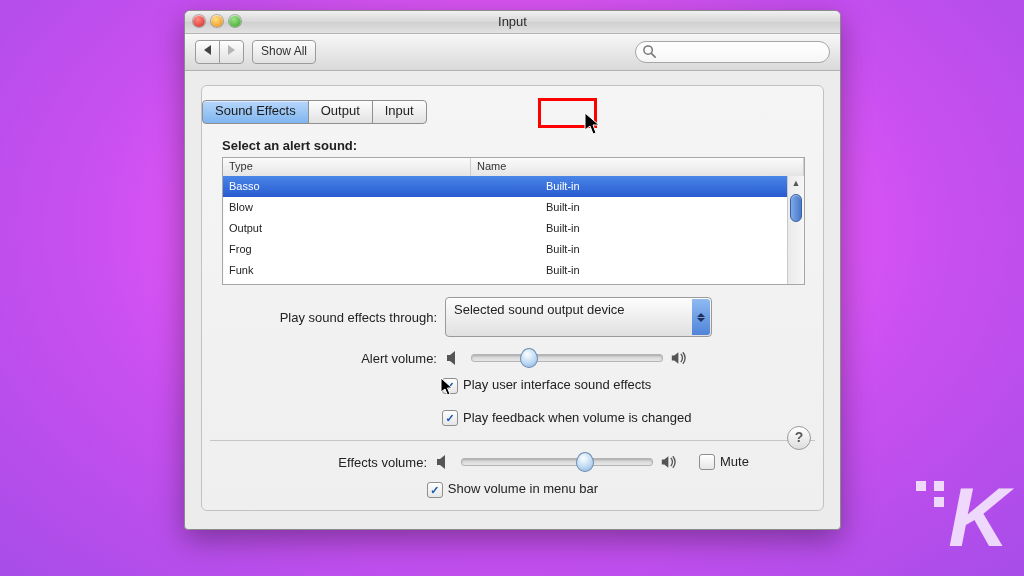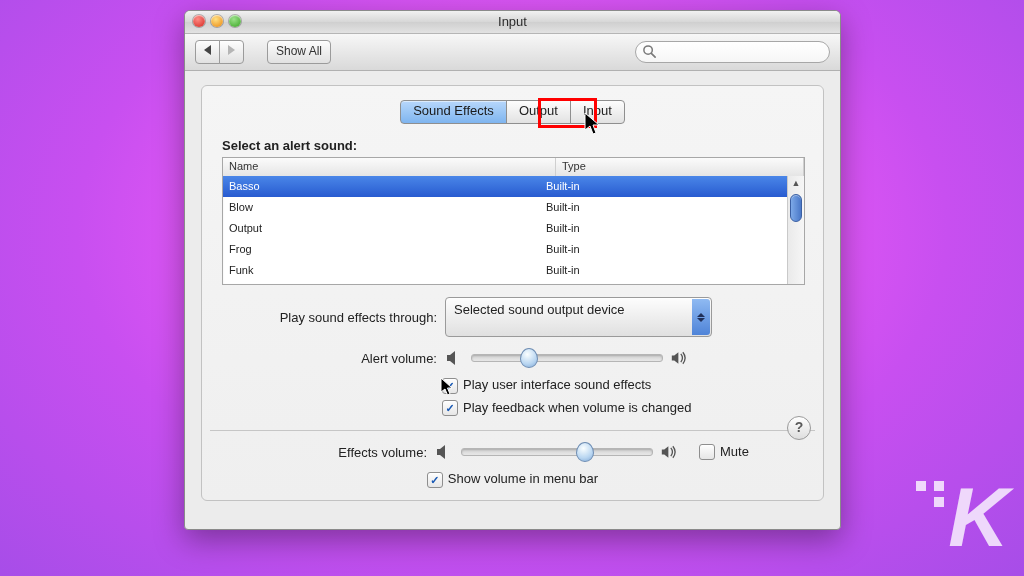--- a/index.html
+++ b/index.html
@@ -4,35 +4,35 @@
 <style>
 html,body{margin:0;padding:0;width:1024px;height:576px;overflow:hidden;font-family:"Lucida Grande","Helvetica Neue",Arial,sans-serif;font-size:13px;color:#222}
 .bg{width:1024px;height:576px;background:radial-gradient(ellipse at 50% 40%,#ff71f9 0%,#e558f5 35%,#c84ff0 60%,#a74de8 100%);position:relative}
 .window{position:absolute;left:184px;top:10px;width:655px;height:518px;background:#ececec;border:1px solid #8a8a8a;border-radius:6px 6px 4px 4px;box-shadow:0 10px 30px rgba(0,0,0,.35);overflow:hidden}
 .titlebar{height:22px;background:linear-gradient(#f1f1f1,#d7d7d7 49%,#cfcfcf 50%,#e2e2e2);border-bottom:1px solid #b5b5b5;text-align:center;line-height:22px;font-size:13px;color:#2d2d2d;position:relative}
 .traffic{position:absolute;left:8px;top:4px;display:flex;gap:6px}
 .tl{width:12px;height:12px;border-radius:50%;box-shadow:inset 0 1px 1px rgba(255,255,255,.6),0 0 0 1px rgba(0,0,0,.25)}
 .tl.close{background:radial-gradient(circle at 40% 35%,#ff8b84,#e0443e 70%)}
 .tl.min{background:radial-gradient(circle at 40% 35%,#ffe082,#f0a030 70%)}
 .tl.zoom{background:radial-gradient(circle at 40% 35%,#9be28a,#55b640 70%)}
-.toolbar{height:36px;background:linear-gradient(#f7f7f7,#d9d9d9);border-bottom:1px solid #b0b0b0;display:flex;align-items:center;padding:0 10px;gap:23px;position:relative}
+.toolbar{height:36px;background:linear-gradient(#f7f7f7,#d9d9d9);border-bottom:1px solid #b0b0b0;display:flex;align-items:center;padding:0 10px;gap:8px;position:relative}
 .segbtn{display:flex}
 .btn{height:22px;padding:0 8px;background:linear-gradient(#fdfdfd,#e1e1e1);border:1px solid #9b9b9b;border-radius:4px;font-size:12px;line-height:20px;color:#333;box-shadow:0 1px 0 rgba(255,255,255,.6) inset}
 .segbtn .btn{border-radius:0}
 .segbtn .btn:first-child{border-radius:4px 0 0 4px}
 .segbtn .btn:last-child{border-radius:0 4px 4px 0;margin-left:-1px}
 .btn .tri{display:inline-block;width:0;height:0;border-top:5px solid transparent;border-bottom:5px solid transparent}
 .tri.left{border-right:7px solid #444}
 .tri.right{border-left:7px solid #b5b5b5}
 .search{position:absolute;right:10px;top:7px;width:195px}
 .searchbox{width:100%;height:22px;border:1px solid #a7a7a7;border-radius:11px;background:linear-gradient(#fff,#f6f6f6);box-sizing:border-box;padding:0 10px 0 26px;font-size:12px}
 .mag{position:absolute;left:7px;top:3px;width:15px;height:15px}
 .mag svg{width:15px;height:15px}
 .panel{margin:14px 16px 10px;border:1px solid #c2c2c2;border-radius:6px;background:linear-gradient(#f5f5f5,#efefef);padding-bottom:12px}
-.tabs{display:flex;justify-content:center;padding:14px 0 8px;position:relative}
+.tabs{display:flex;padding:14px 0 8px;position:relative}
 .tabseg{display:flex}
 .tab{height:22px;padding:0 12px;background:linear-gradient(#fdfdfd,#e2e2e2);border:1px solid #8f8f8f;line-height:20px;font-size:13px}
 .tab:first-child{border-radius:4px 0 0 4px}
 .tab:last-child{border-radius:0 4px 4px 0}
 .tab+.tab{margin-left:-1px}
 .tab.selected{background:linear-gradient(#b7d7fb,#7fb5ef);color:#1a1a1a;box-shadow:inset 0 1px 0 rgba(255,255,255,.5)}
 .redbox{position:absolute;border:3px solid #ff0000;pointer-events:none}
 .section-label{font-weight:bold;font-size:13px;margin:6px 0 4px 20px}
 .listwrap{margin:0 18px 0 20px;border:1px solid #a7a7a7;background:#fff;height:126px;position:relative;box-shadow:inset 0 1px 2px rgba(0,0,0,.08)}
 .listhead{display:flex;height:18px;background:linear-gradient(#fbfbfb,#e5e5e5);border-bottom:1px solid #bcbcbc;font-size:11px;color:#333}
@@ -64,21 +64,21 @@
 .helpbtn{width:22px;height:22px;border-radius:50%;border:1px solid #9a9a9a;background:linear-gradient(#fff,#dedede);color:#5a5a5a;font-weight:bold;font-size:14px;text-align:center;line-height:20px;position:absolute;right:12px}
 .divider{height:1px;background:#c6c6c6;margin:14px 8px 0}
 .cursor{position:absolute;width:20px;height:24px;pointer-events:none;z-index:10}
 .cursor.big svg{width:20px;height:24px}
 .cursor.small svg{width:16px;height:20px}
 .logo{position:absolute;right:18px;bottom:10px;color:rgba(255,255,255,.78);font-style:italic;font-weight:900;font-size:84px;font-family:"Arial Black",Arial,sans-serif;letter-spacing:-3px}
 .logo .dots{position:absolute;left:-32px;top:12px;display:grid;grid-template-columns:repeat(2,12px);gap:6px}
 .logo .d{width:10px;height:10px;background:rgba(255,255,255,.78)}
 .chkrow{margin-top:10px;margin-left:240px}
 .chkrow.first{}
-.chkrow.stacked{margin-top:6px}
+.chkrow.stacked{margin-top:16px}
 </style>
 </head>
 <body>
 
 <div class="bg">
   <div class="window">
 
     <div class="titlebar">
       <div class="traffic">
         <div class="tl close"></div>
@@ -117,22 +117,22 @@
           <svg viewBox="0 0 20 24">
               <path d="M1 1 L1 18 L6 14 L9 22 L12 21 L9 13 L15 13 Z" fill="#000" stroke="#fff" stroke-width="1"></path>
             </svg>
         </div>
       </div>
 
       <div class="section-label">Select an alert sound:</div>
 
       <div class="listwrap">
         <div class="listhead">
+          <div class="col colt">Type</div>
           <div class="col coln">Name</div>
-          <div class="col colt">Type</div>
         </div>
         <div class="listbody">
           <div class="row sel">
               <span class="cn">Basso</span>
               <span>Built-in</span>
             </div>
           <div class="row">
               <span class="cn">Blow</span>
               <span>Built-in</span>
             </div>

